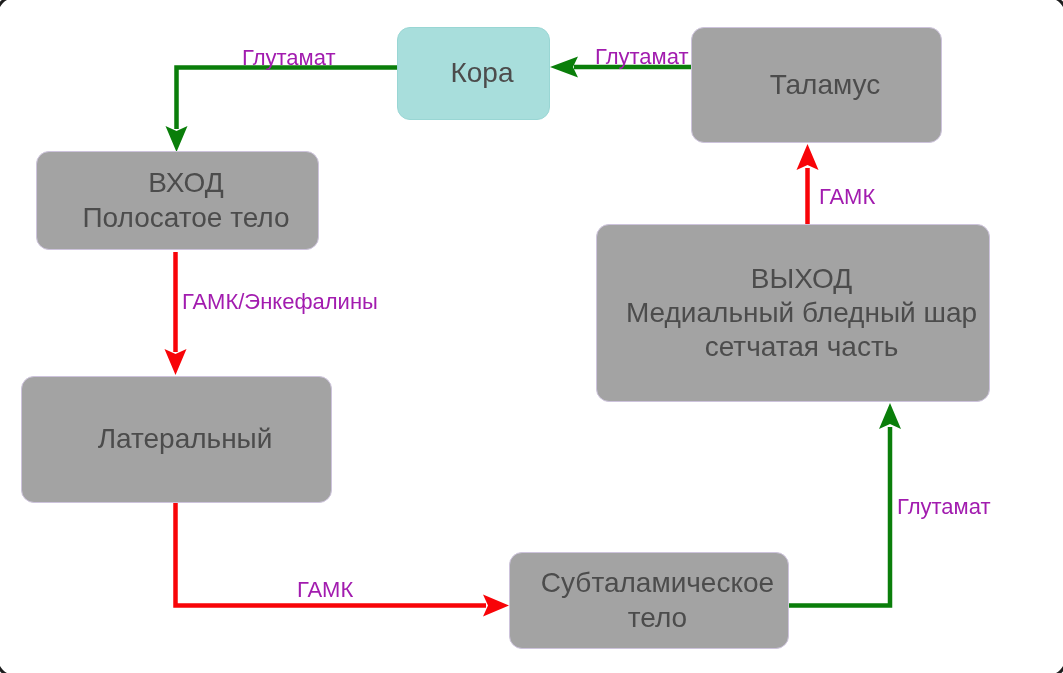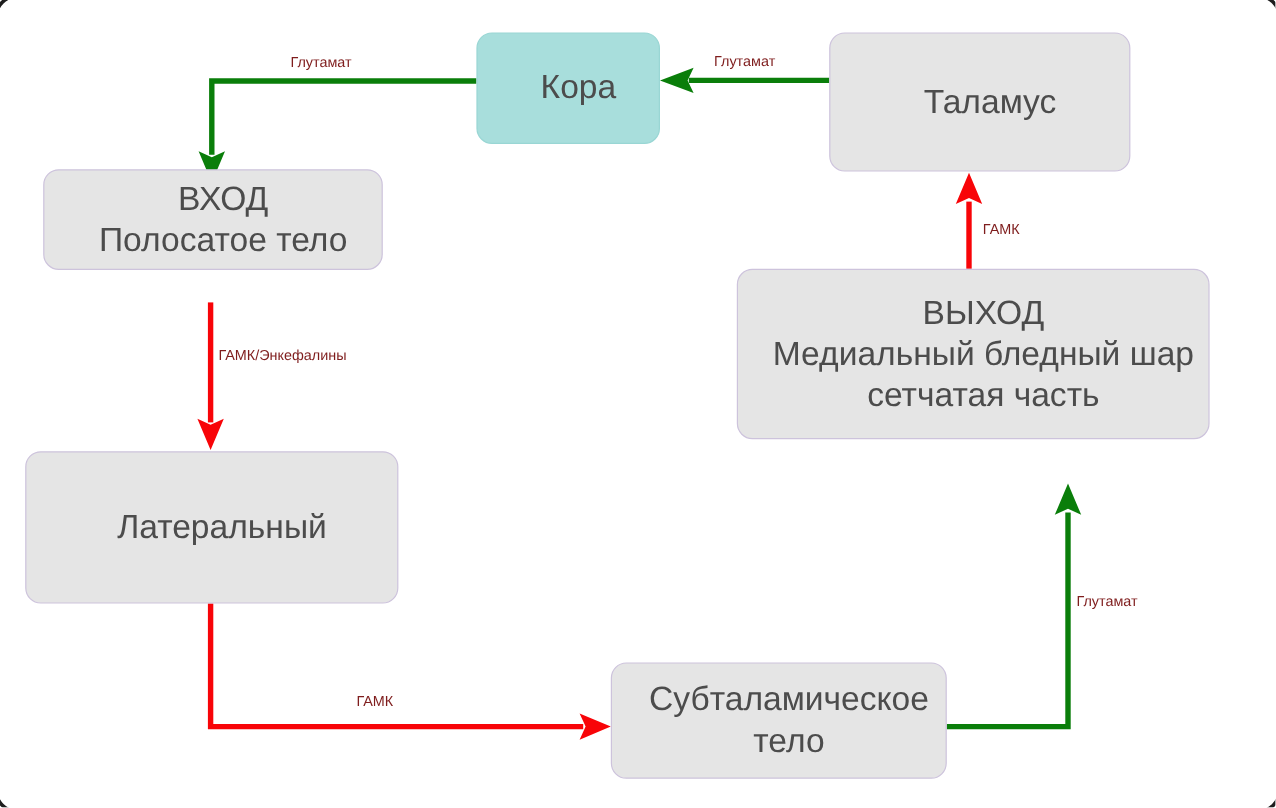--- a/index.html
+++ b/index.html
@@ -32,32 +32,32 @@
     display: flex;
     flex-direction: column;
     justify-content: center;
     align-items: center;
     text-align: center;
     color: #4c4c4c;
     font-size: 28px;
     line-height: 1.22;
     padding-left: 17px;
   }
-  .node.purple { background: #e5e5e5; border: 1px solid #cdc3dc; }
+  .node.purple { background: #a3a3a3; border: 1px solid #cdc3dc; }
   .node.teal   { background: #a8dedc; border: 1px solid #99d6d4; }
   .node-kora     { left: 397px; top:  27px; width: 153px; height:  93px; }
   .node-talamus  { left: 691px; top:  27px; width: 251px; height: 116px; }
-  .node-vhod     { left:  36px; top: 141px; width: 283px; height:  84px; }
+  .node-vhod     { left:  36px; top: 151px; width: 283px; height:  99px; }
   .node-lateral  { left:  21px; top: 376px; width: 311px; height: 127px; }
   .node-subtalam { left: 509px; top: 552px; width: 280px; height:  97px; }
-  .node-vyhod    { left: 614px; top: 224px; width: 394px; height: 142px; }
+  .node-vyhod    { left: 596px; top: 224px; width: 394px; height: 178px; }
   .edge-label {
     position: absolute;
-    font-size: 12px;
-    color: #7f1d1d;
+    font-size: 22px;
+    color: #a21caf;
     white-space: nowrap;
   }
   .lbl-glutamat-thal-kora { left: 595px; top:  44px; }
   .lbl-glutamat-kora-vhod { left: 242px; top:  45px; }
   .lbl-gamk-enk           { left: 182px; top: 289px; }
   .lbl-gamk-lat-sub       { left: 297px; top: 577px; }
   .lbl-glutamat-sub-vyhod { left: 897px; top: 494px; }
   .lbl-gamk-vyhod-thal    { left: 819px; top: 184px; }
 </style>
 </head>

